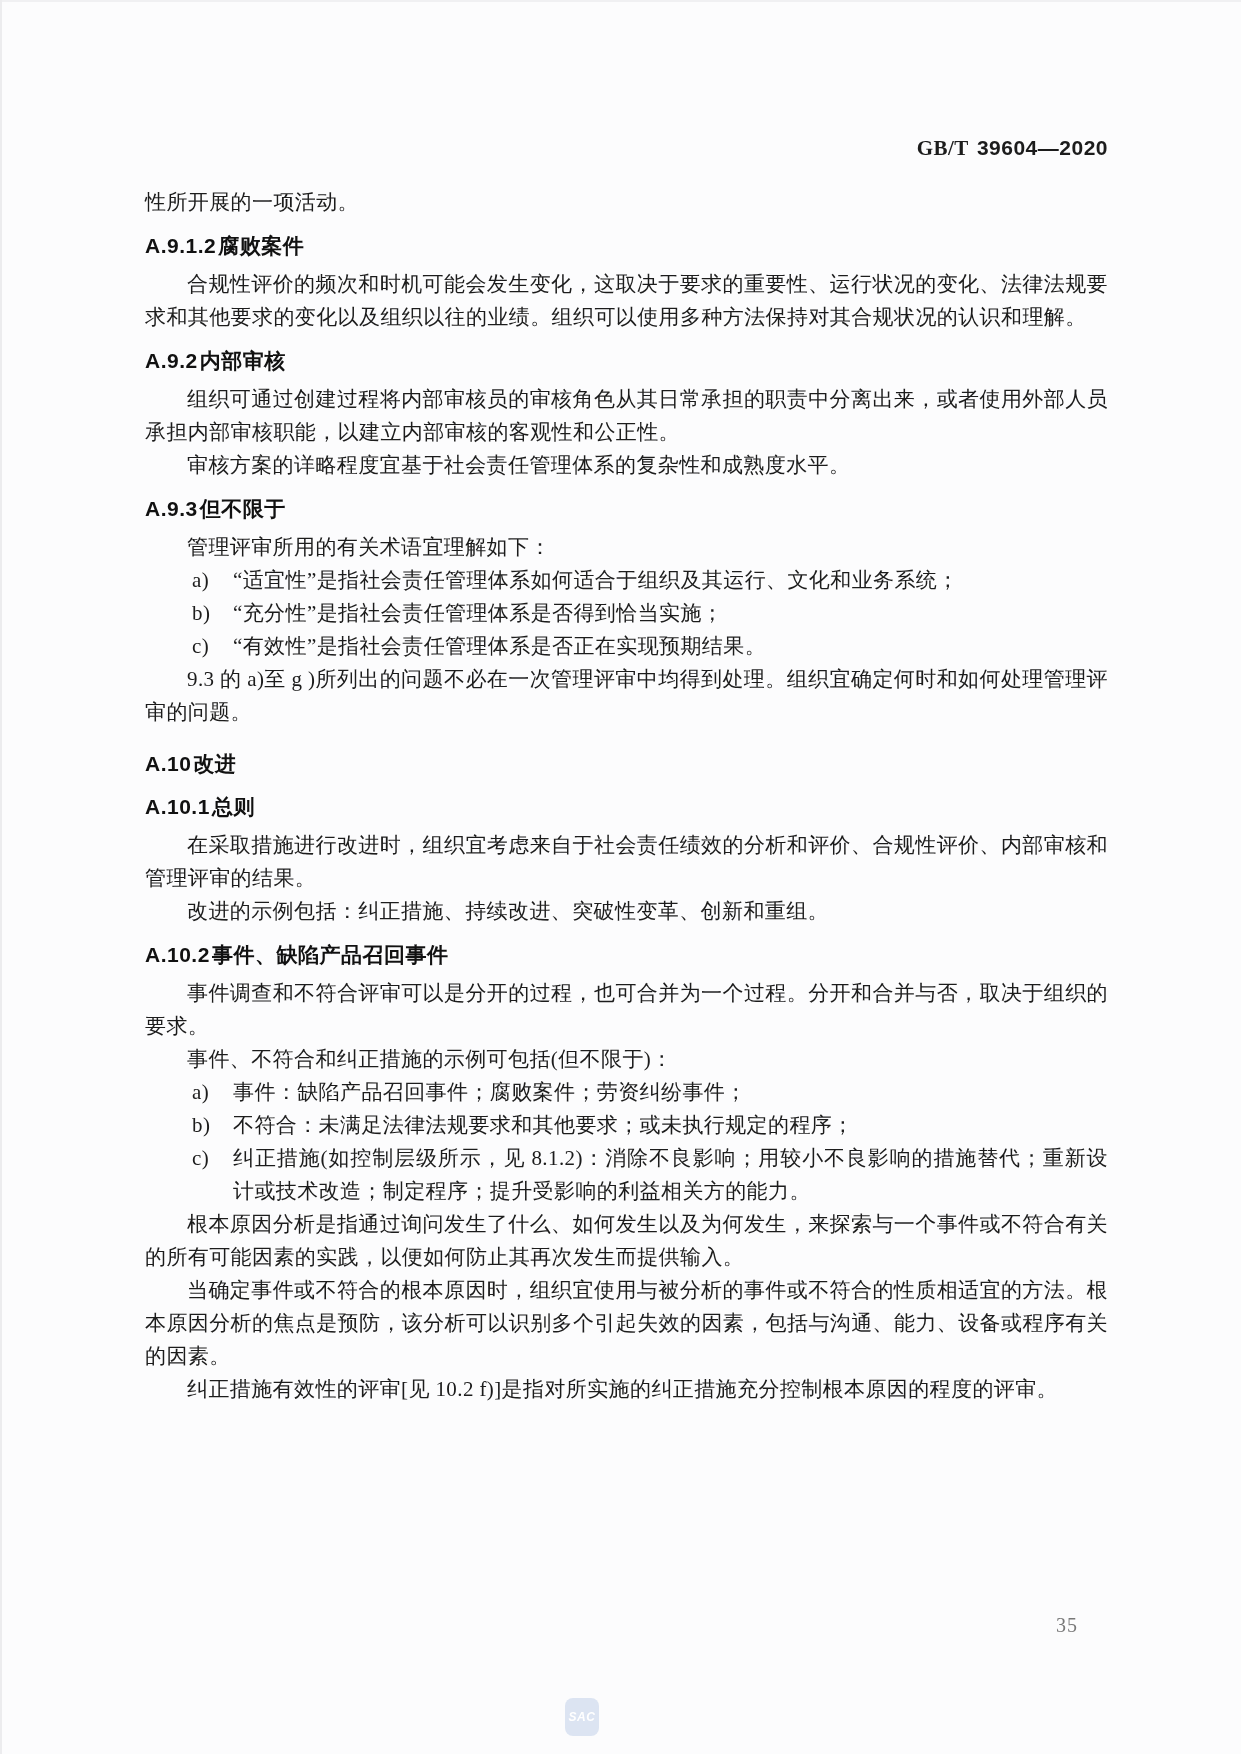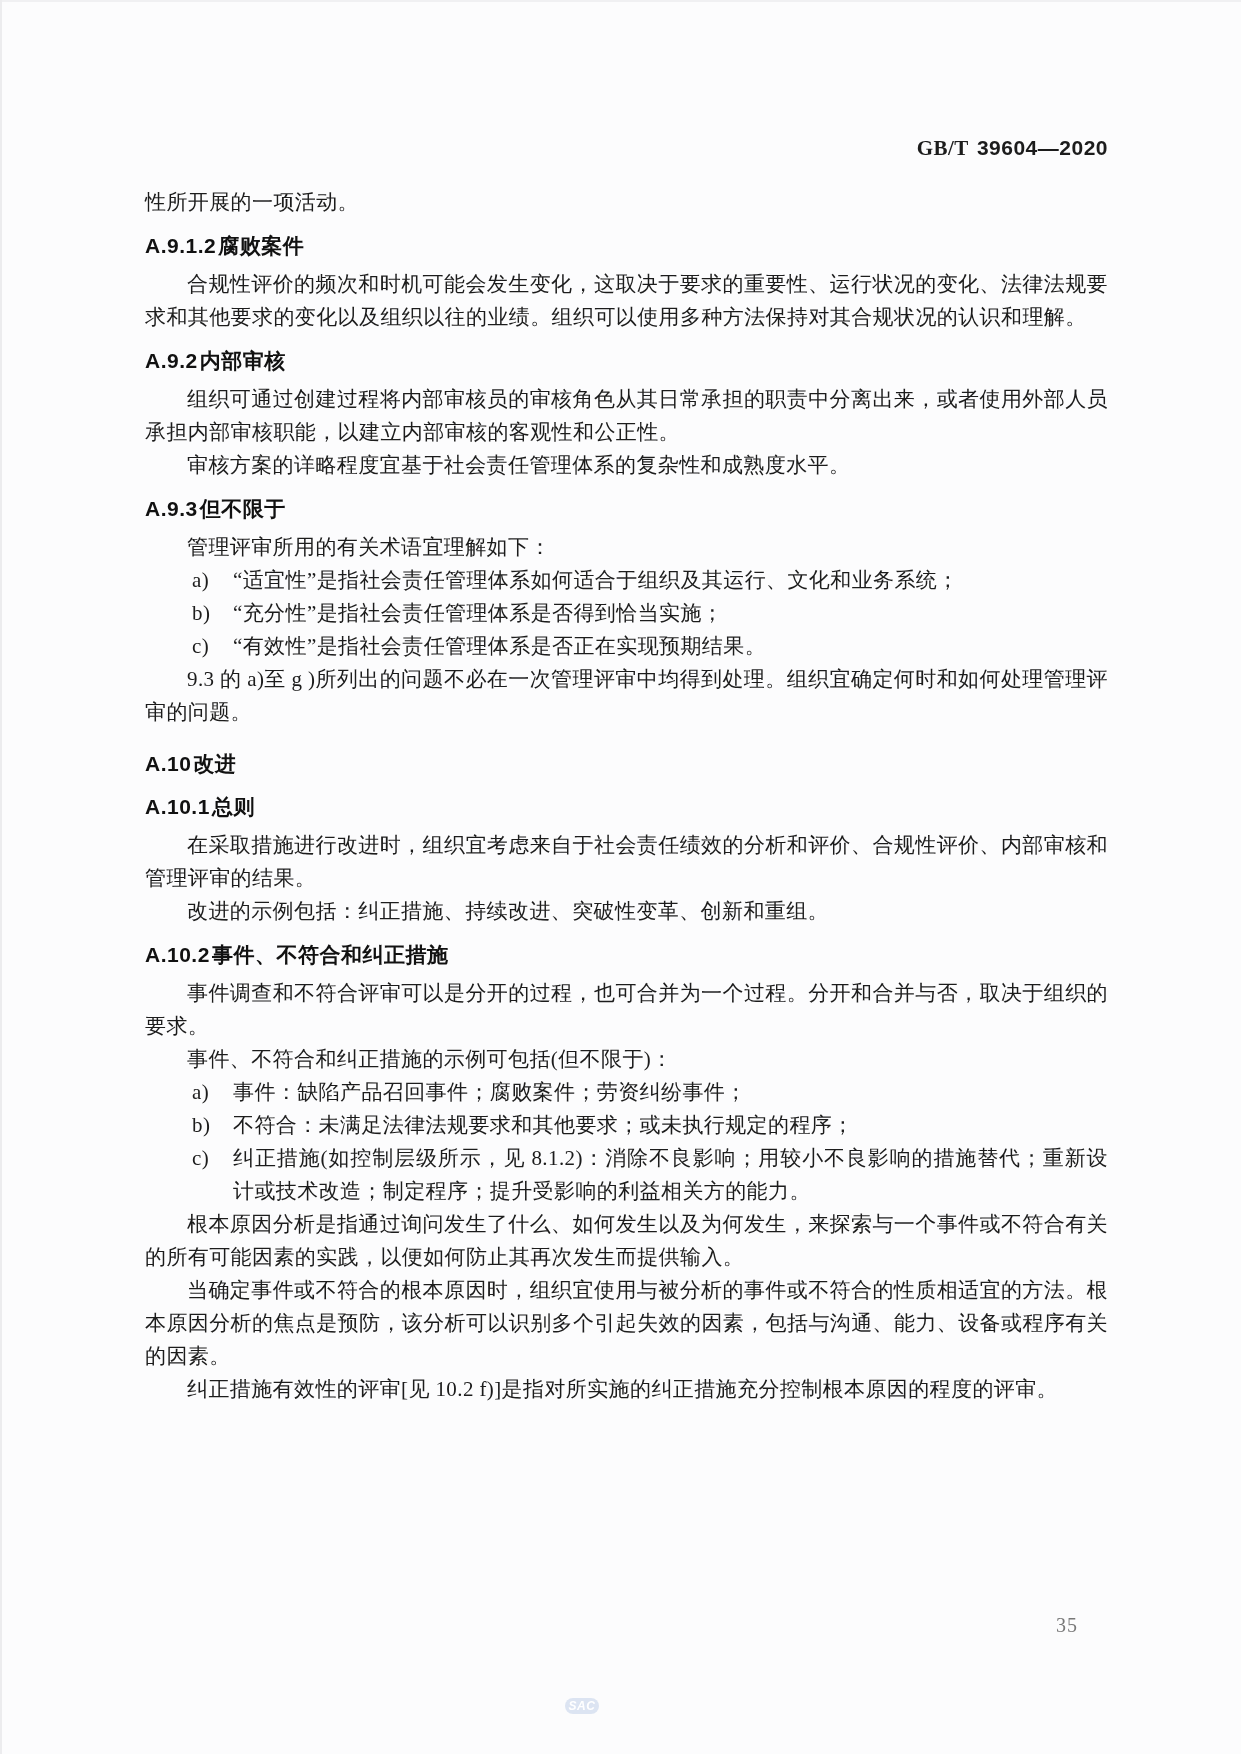--- a/index.html
+++ b/index.html
@@ -49,21 +49,21 @@
   .li .marker { width:41px; flex:0 0 41px; }
   .li .litext { flex:1; text-align:justify; text-justify:inter-ideograph; }
   
   .page-num {
     position:absolute; left:1056px; top:1614px;
     font-family:"Liberation Serif","DejaVu Serif",serif;
     font-size:20px; color:#787878; letter-spacing:1px;
   }
   .sac-logo {
     position:absolute; left:565px; top:1698px;
-    width:34px; height:16px;
+    width:34px; height:38px;
     border-radius:8px 8px 8px 8px;
     display:flex; align-items:center; justify-content:center;
     font-family:"Liberation Sans","DejaVu Sans",sans-serif;
     font-style:italic; font-weight:bold; font-size:12px; letter-spacing:0.5px;
   }
 </style>
 </head>
 <body>
 
 <div class="page">
@@ -108,21 +108,21 @@
         <span>改进</span>
       </div>
       <div class="heading">
         <span>A.10.1</span>
         <span>总则</span>
       </div>
       <p>在采取措施进行改进时，组织宜考虑来自于社会责任绩效的分析和评价、合规性评价、内部审核和管理评审的结果。</p>
       <p>改进的示例包括：纠正措施、持续改进、突破性变革、创新和重组。</p>
       <div class="heading">
         <span>A.10.2</span>
-        <span>事件、不符合和纠正措施</span>
+        <span>事件、缺陷产品召回事件</span>
       </div>
       <p>事件调查和不符合评审可以是分开的过程，也可合并为一个过程。分开和合并与否，取决于组织的要求。</p>
       <p>事件、不符合和纠正措施的示例可包括(但不限于)：</p>
       <div class="li">
         <span class="marker">a)</span>
         <span class="litext">事件：缺陷产品召回事件；腐败案件；劳资纠纷事件；</span>
       </div>
       <div class="li">
         <span class="marker">b)</span>
         <span class="litext">不符合：未满足法律法规要求和其他要求；或未执行规定的程序；</span>

